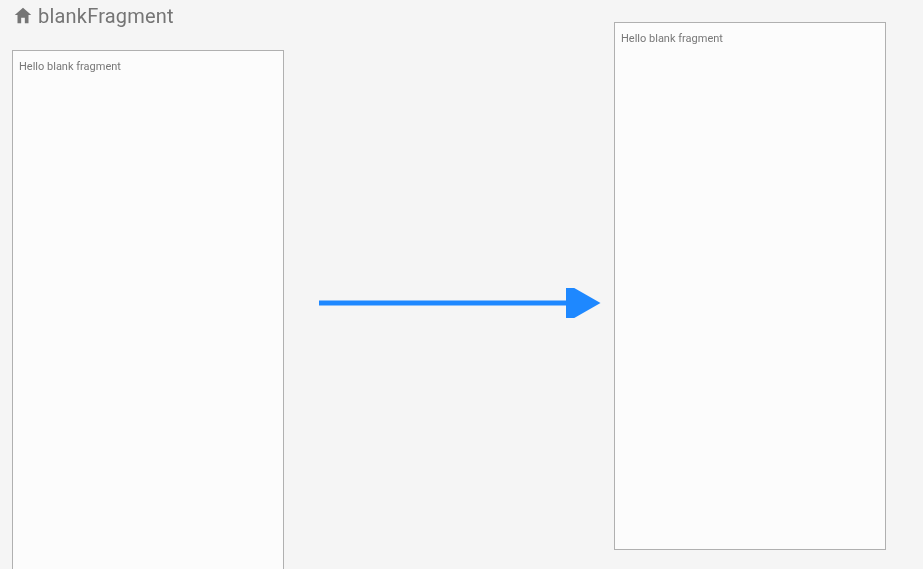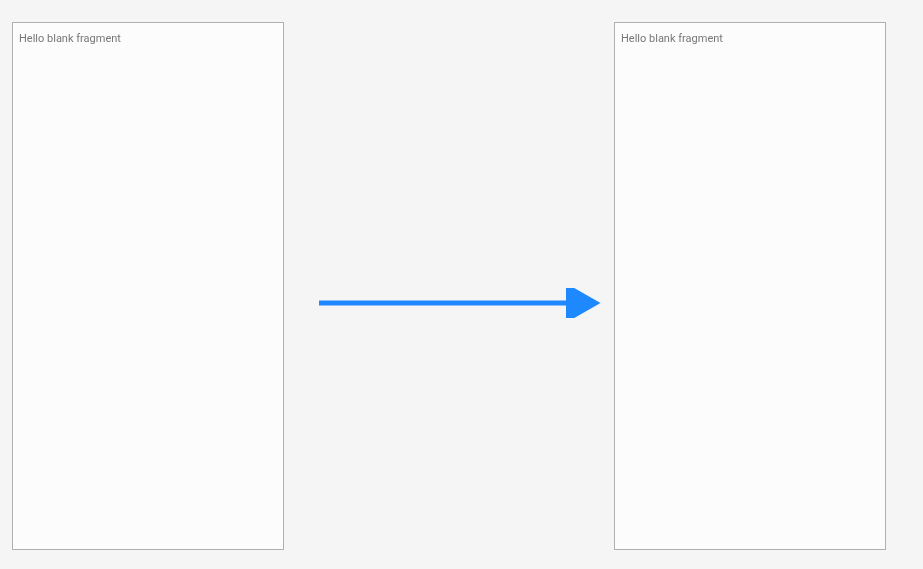--- a/index.html
+++ b/index.html
@@ -66,20 +66,28 @@
       left: 315px;
       top: 288px;
       width: 292px;
       height: 30px;
     }
   </style>
 </head>
 <body>
 
 <div class="fragment-block fragment-left">
+  <div class="fragment-title-row">
+    <span class="home-icon">
+      <svg viewBox="0 0 24 24" width="22" height="22">
+        <path d="M12 3l9 8h-3v9h-4v-6h-4v6H6v-9H3l9-8z"></path>
+      </svg>
+    </span>
+    <span class="fragment-title">blankFragment</span>
+  </div>
   <div class="fragment-card">
     <span class="fragment-card-text">Hello blank fragment</span>
   </div>
 </div>
 
 <div class="fragment-block fragment-right">
   <div class="fragment-card">
     <span class="fragment-card-text">Hello blank fragment</span>
   </div>
 </div>

